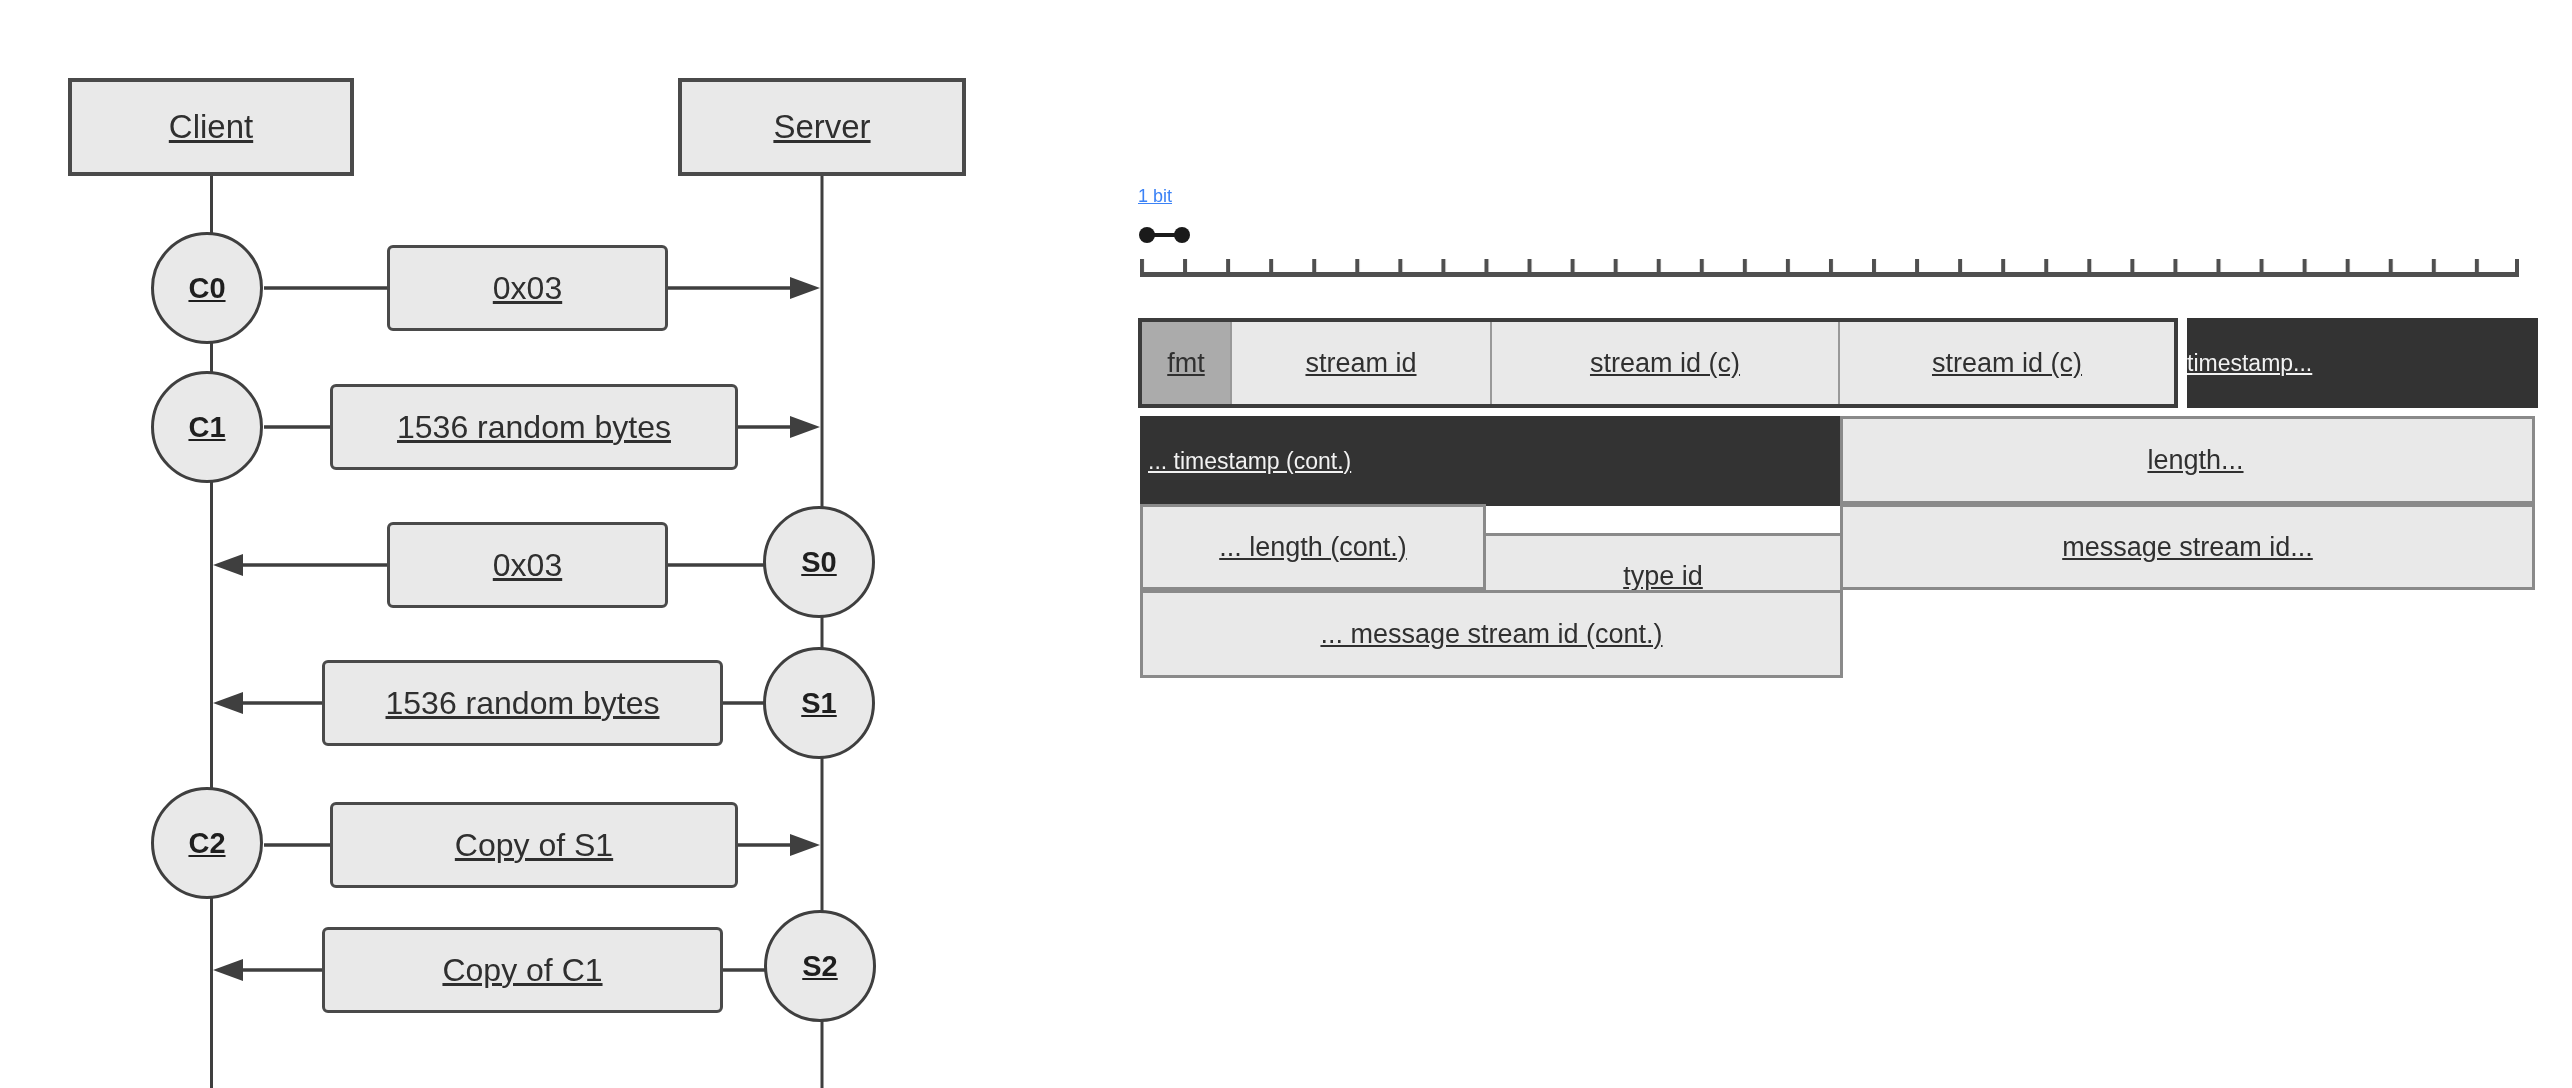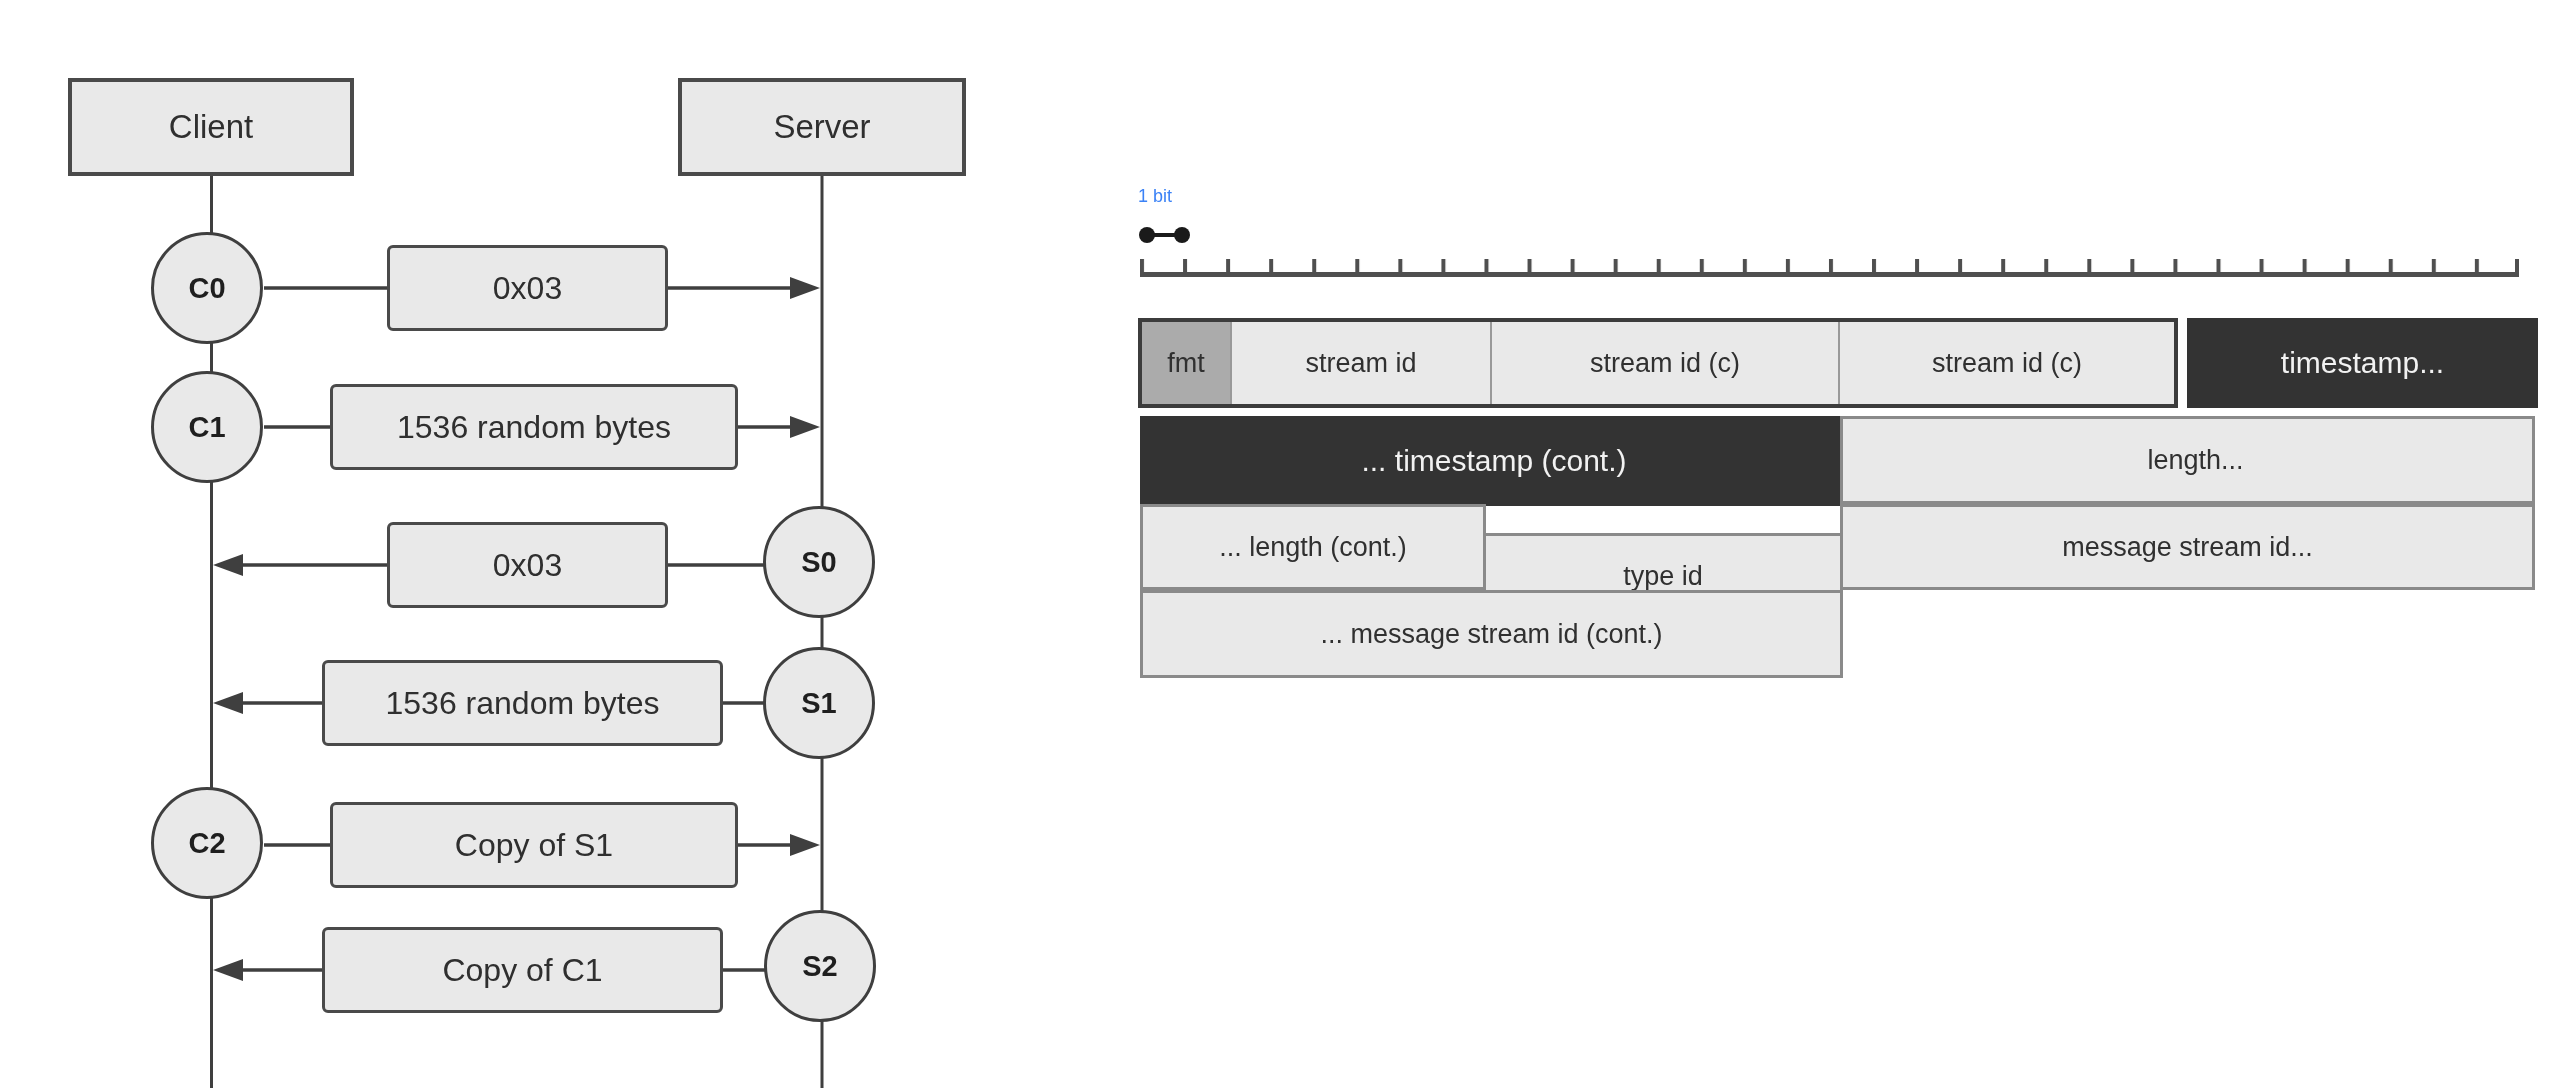--- a/index.html
+++ b/index.html
@@ -1,33 +1,33 @@
 <!DOCTYPE html>
 <html><head>
 <meta charset="utf-8">
 <style>
   html,body{margin:0;padding:0;background:#ffffff;}
   #canvas{position:relative;width:2572px;height:1088px;background:#ffffff;overflow:hidden;
           font-family:"Liberation Sans","DejaVu Sans",sans-serif;color:#2f2f2f;}
-  .abs{position:absolute;box-sizing:border-box;}
+  .abs{position:absolute;box-sizing:border-box;text-decoration:underline;}
   
   .actor-box{background:#e9e9e9;border:4px solid #4a4a4a;display:flex;align-items:center;justify-content:center;
              font-size:33px;color:#2f2f2f;}
   .node-circle{background:#e9e9e9;border:3px solid #3f3f3f;border-radius:50%;display:flex;align-items:center;
              justify-content:center;font-size:29px;font-weight:600;color:#1f1f1f;}
   .msg-box{background:#e9e9e9;border:3px solid #4a4a4a;border-radius:6px;display:flex;align-items:center;
              justify-content:center;font-size:32px;color:#2f2f2f;}
   
   .bf-group{background:#e9e9e9;border:4px solid #3c3c3c;display:flex;align-items:stretch;}
   .bf-gcell{display:flex;align-items:center;justify-content:center;font-size:27px;color:#303030;}
   .bf-divider{border-right:2px solid #999999;}
   .bf-light{background:#e9e9e9;border:3px solid #8a8a8a;display:flex;align-items:center;justify-content:center;
              font-size:27px;color:#303030;}
-  .bf-dark{background:#333333;display:flex;align-items:center;justify-content:center;
-             font-size:30px;color:#f2f2f2;}
+  .bf-dark{background:#333333;display:flex;align-items:center;justify-content:flex-start;
+             font-size:23px;color:#f2f2f2;}
   .no-lr{border-left:none;border-right:none;}
   .scale-label{font-size:18px;font-weight:500;color:#3b82f6;}
   svg{position:absolute;left:0;top:0;}
 </style>
 </head>
 <body>
 
 <div id="canvas">
 
   <svg width="2572" height="1088" viewBox="0 0 2572 1088">

